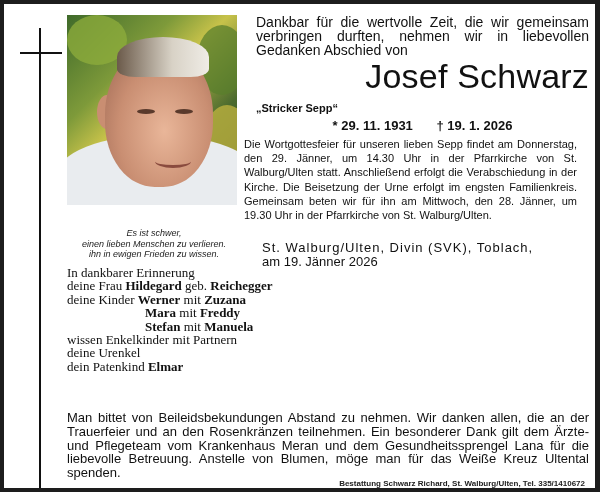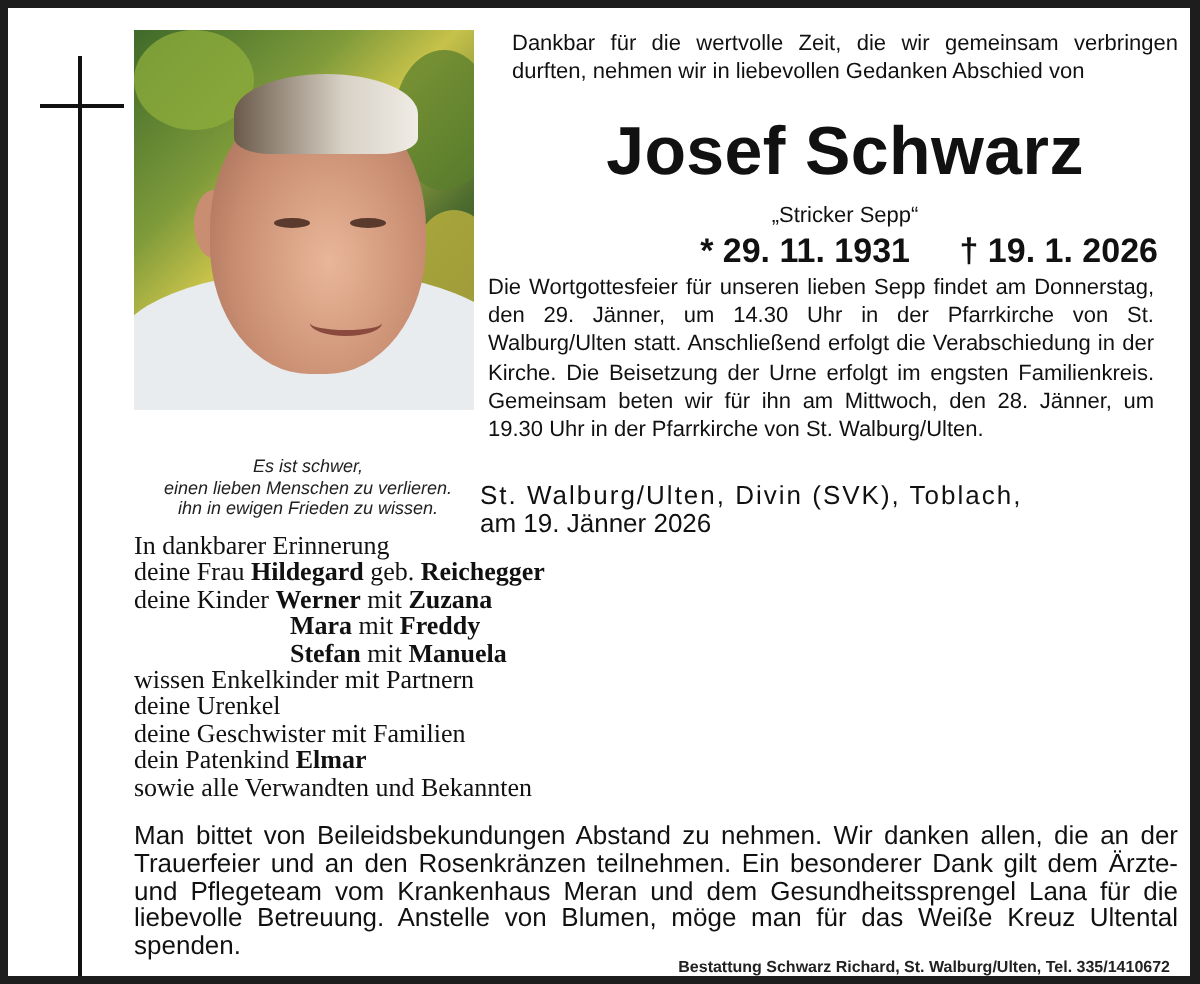--- a/index.html
+++ b/index.html
@@ -15,27 +15,27 @@
                   border-radius:50% 50% 0 0 / 40% 40% 0 0; }
   .photo .face { position:absolute; left:38px; top:32px; width:108px; height:140px; border-radius:48% 48% 46% 46%;
                  background:radial-gradient(ellipse at 55% 60%,#e9b699 0%,#c98e72 55%,#9a6551 100%); }
   .photo .hair { position:absolute; left:50px; top:22px; width:92px; height:40px; border-radius:50% 50% 20% 20%;
                  background:linear-gradient(90deg,#6b5a4a,#d8d2c6 60%,#efece6); }
   .photo .ear { position:absolute; left:30px; top:80px; width:20px; height:34px; border-radius:50%; background:#c98e72; }
   .photo .eye { position:absolute; top:94px; width:18px; height:5px; border-radius:50%; background:#5a3a2c; }
   .photo .mouth { position:absolute; left:88px; top:140px; width:36px; height:10px; border-bottom:3px solid #8a4b3e; border-radius:0 0 50% 50%; }
   .quote { position:absolute; left:60px; top:212px; width:180px; text-align:center; font-style:italic;
            font-size:9px; line-height:10.5px; color:#222;margin-top:12px; }
-  .intro { position:absolute; left:252px; top:11px; width:333px; font-size:11px; line-height:14px; text-align:justify; }
-  .name { position:absolute; left:252px; top:53px; width:333px; text-align:center; font-weight:bold; font-size:34px; line-height:38px; letter-spacing:0.2px; }
-  .nick { position:absolute; left:252px; top:97px; width:333px; text-align:center; font-weight:normal; font-size:11px; line-height:14px; }
-  .dates { position:absolute; left:252px; top:114px; width:333px; text-align:right; font-weight:bold; font-size:17px; line-height:16px; }
+  .intro { position:absolute; left:252px; top:11px; width:333px; font-size:14px; line-height:14px; text-align:justify; }
+  .name { position:absolute; left:252px; top:53px; width:333px; text-align:right; font-weight:normal; font-size:34px; line-height:38px; letter-spacing:0.2px; }
+  .nick { position:absolute; left:252px; top:97px; width:333px; font-weight:bold; font-size:11px; line-height:14px; }
+  .dates { position:absolute; left:252px; top:114px; width:333px; text-align:center; font-weight:bold; font-size:13px; line-height:16px; }
   .dates span { margin:0 10px; }
   .body { position:absolute; left:240px; top:133px; width:333px; font-size:11px; line-height:14.2px; text-align:justify; }
-  .place { position:absolute; left:236px; top:237px; width:333px; font-size:13px; line-height:14px; }
+  .place { position:absolute; left:258px; top:237px; width:333px; font-size:13px; line-height:14px; }
   .place .loc { letter-spacing:1px; }
   .family { position:absolute; left:63px; top:262px; width:300px; font-size:13px; line-height:13.4px; }
   .family .row { white-space:nowrap;font-family:Liberation Serif, serif; }
   .family .indent { padding-left:78px; }
   .family b { font-weight:bold; }
   .closing { position:absolute; left:63px; top:407px; width:522px; font-size:13px; line-height:13.8px; text-align:justify; }
   .imprint { position:absolute; right:10px; top:475px; font-size:8px; color:#222;font-weight:bold; }
 </style>
 </head>
 <body>
@@ -79,20 +79,18 @@
   </div>
 
   <div class="family">
     <div class="row">In dankbarer Erinnerung</div>
     <div class="row"><span>deine Frau </span><b>Hildegard</b><span> geb. </span><b>Reichegger</b></div>
     <div class="row"><span>deine Kinder </span><b>Werner</b><span> mit </span><b>Zuzana</b></div>
     <div class="row indent"><b>Mara</b><span> mit </span><b>Freddy</b></div>
     <div class="row indent"><b>Stefan</b><span> mit </span><b>Manuela</b></div>
     <div class="row">wissen Enkelkinder mit Partnern</div>
     <div class="row">deine Urenkel</div>
-    <div class="row">deine Geschwister mit Familien</div>
     <div class="row"><span>dein Patenkind </span><b>Elmar</b></div>
-    <div class="row">sowie alle Verwandten und Bekannten</div>
   </div>
 
   <div class="closing">Man bittet von Beileidsbekundungen Abstand zu nehmen. Wir danken allen, die an der Trauerfeier und an den Rosenkränzen teilnehmen. Ein besonderer Dank gilt dem Ärzte- und Pflegeteam vom Krankenhaus Meran und dem Gesundheitssprengel Lana für die liebevolle Betreuung. Anstelle von Blumen, möge man für das Weiße Kreuz Ultental spenden.</div>
   <div class="imprint">Bestattung Schwarz Richard, St. Walburg/Ulten, Tel. 335/1410672</div>
 </div>
 
 </body></html>

